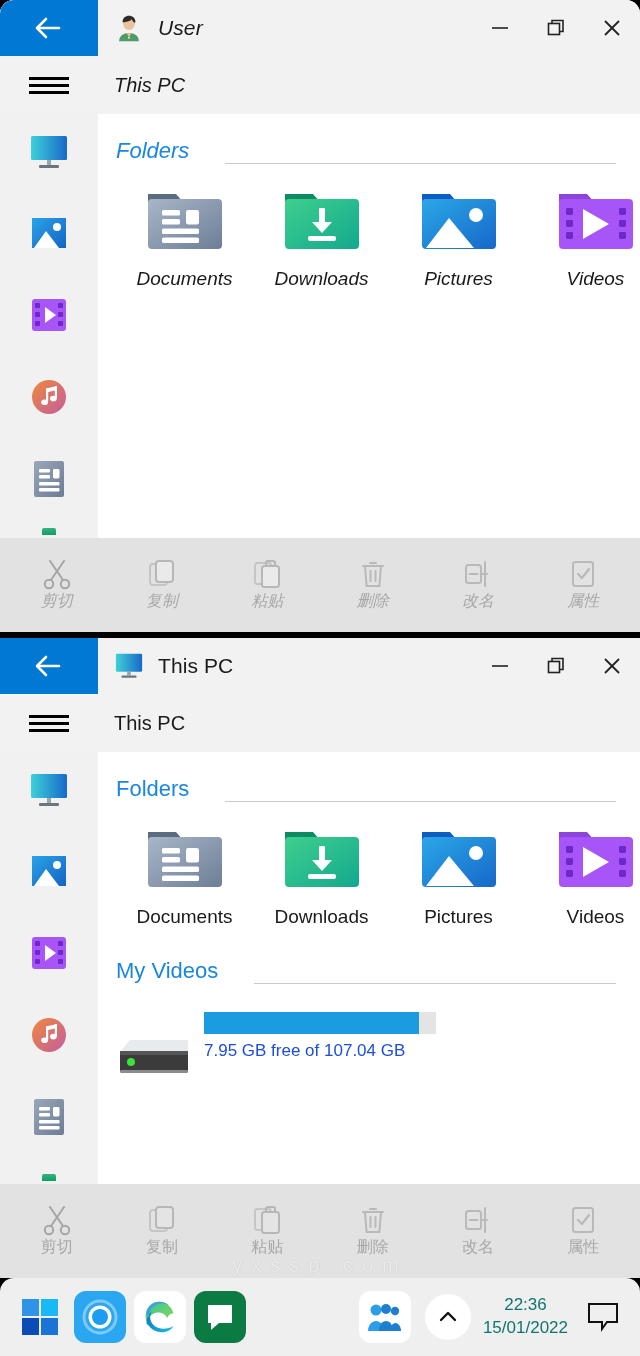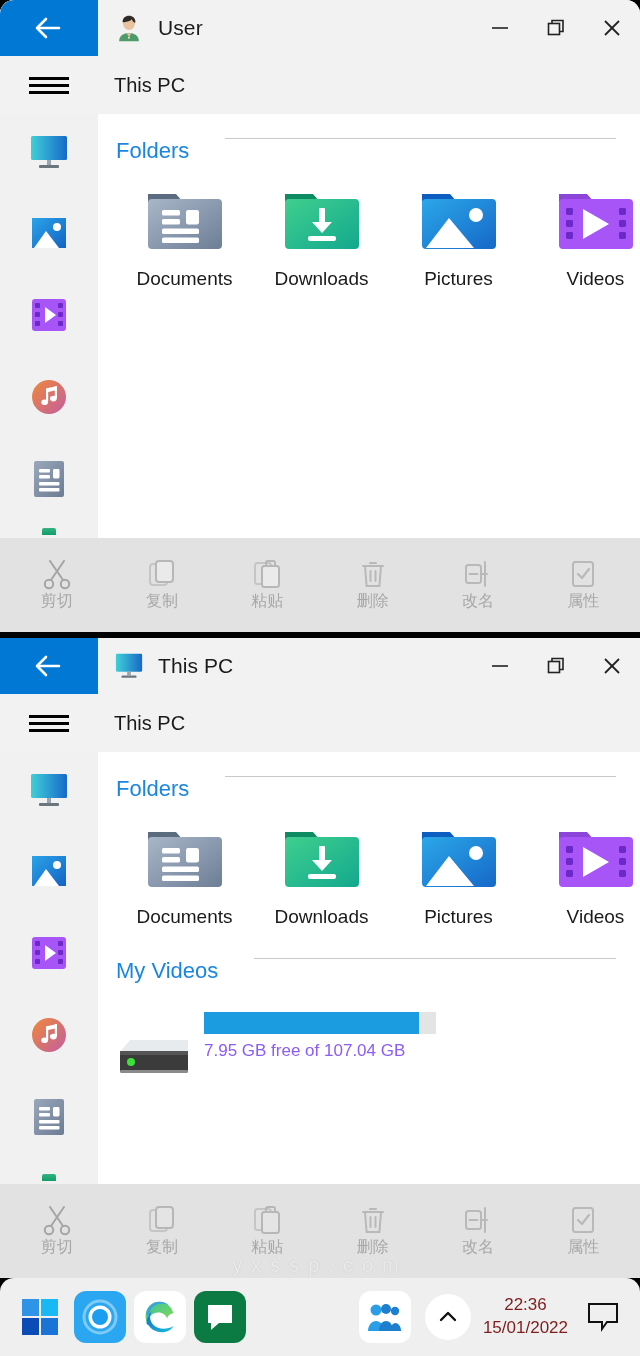--- a/index.html
+++ b/index.html
@@ -10,21 +10,21 @@
     overflow: hidden;
   }
   .screen { position: relative; width: 640px; height: 1356px; background: #000; }
 
   
   .window {
     position: absolute; left: 0; width: 640px;
     background: #ffffff;
     overflow: hidden;
   }
-  .win-top { border-radius: 14px 14px 0 0; }
+  .win-top { border-radius: 14px 14px 0 0; font-style: italic; }
 
   
   .titlebar {
     position: relative; height: 56px; background: #f2f2f2;
     display: flex; align-items: center;
   }
   .back-btn {
     width: 98px; height: 56px; background: #0078d4;
     display: flex; align-items: center; justify-content: center;
     flex: 0 0 auto; cursor: pointer;
@@ -58,21 +58,21 @@
     display: flex; flex-direction: column; align-items: center;
     position: relative; overflow: hidden;
   }
   .side-item {
     width: 98px; display: flex; align-items: center; justify-content: center;
     cursor: pointer; flex: 0 0 auto;
   }
   .content { flex: 1 1 auto; background: #fff; padding: 0 18px; position: relative; overflow: hidden; }
 
   
-  .section-head { display: flex; align-items: flex-start; padding-top: 24px; gap: 18px; }
+  .section-head { display: flex; align-items: flex-end; padding-top: 24px; gap: 18px; }
   .section-title { color: #1a86e0; font-size: 22px; white-space: nowrap; }
   .section-rule { flex: 1 1 auto; height: 1px; background: #c9c9c9; margin-left: 18px; margin-right: 6px; }
 
   
   .folder-grid { display: flex; padding-top: 24px; }
   .folder-cell {
     width: 137px; flex: 0 0 137px; display: flex; flex-direction: column;
     align-items: center; cursor: pointer;
   }
   .folder-icon { width: 86px; height: 66px; }
@@ -81,21 +81,21 @@
   
   .device-row { display: flex; align-items: flex-start; padding-top: 22px; cursor: pointer; }
   .device-icon { width: 76px; height: 44px; flex: 0 0 76px; margin-top: 28px; }
   .device-info { margin-left: 12px; flex: 1 1 auto; }
   .device-name { font-size: 21px; color: #121212; }
   .device-bar {
     margin-top: 6px; width: 232px; height: 22px; background: #e4e4e4;
     position: relative; overflow: hidden;
   }
   .device-bar-fill { height: 100%; background: #1b9be0; }
-  .device-free { margin-top: 7px; font-size: 17px; color: #8b5cf6; }
+  .device-free { margin-top: 7px; font-size: 17px; color: #1d4ed8; }
 
   
   .cmdbar {
     height: 94px; background: #e2e2e2; display: flex; align-items: center;
     padding: 0 4px;
   }
   .cmd-item {
     flex: 1 1 0; display: flex; flex-direction: column; align-items: center;
     justify-content: center; cursor: pointer;
   }
@@ -115,21 +115,21 @@
     background: #efefef; border-radius: 14px 14px 0 0;
     display: flex; align-items: center; padding: 0 14px;
   }
   .tb-icon {
     width: 52px; height: 52px; margin-right: 8px; border-radius: 12px;
     display: flex; align-items: center; justify-content: center; cursor: pointer;
     flex: 0 0 auto;
   }
   .tb-spacer { flex: 1 1 auto; }
   .tb-clock {
-    text-align: center; font-size: 17px; color: #7f1d1d; line-height: 1.35;
+    text-align: center; font-size: 17px; color: #0f766e; line-height: 1.35;
     margin: 0 12px; cursor: pointer;
   }
   .tb-chevron { width: 46px; height: 46px; display:flex; align-items:center; justify-content:center; border-radius:50%; background:#fff; cursor:pointer; flex:0 0 auto;}
   .tb-notif { width: 46px; height: 46px; display:flex; align-items:center; justify-content:center; cursor:pointer; flex:0 0 auto;}
 
   
   .watermark {
     position: absolute; left: 0; width: 640px; text-align: center;
     pointer-events: none; user-select: none;
   }

